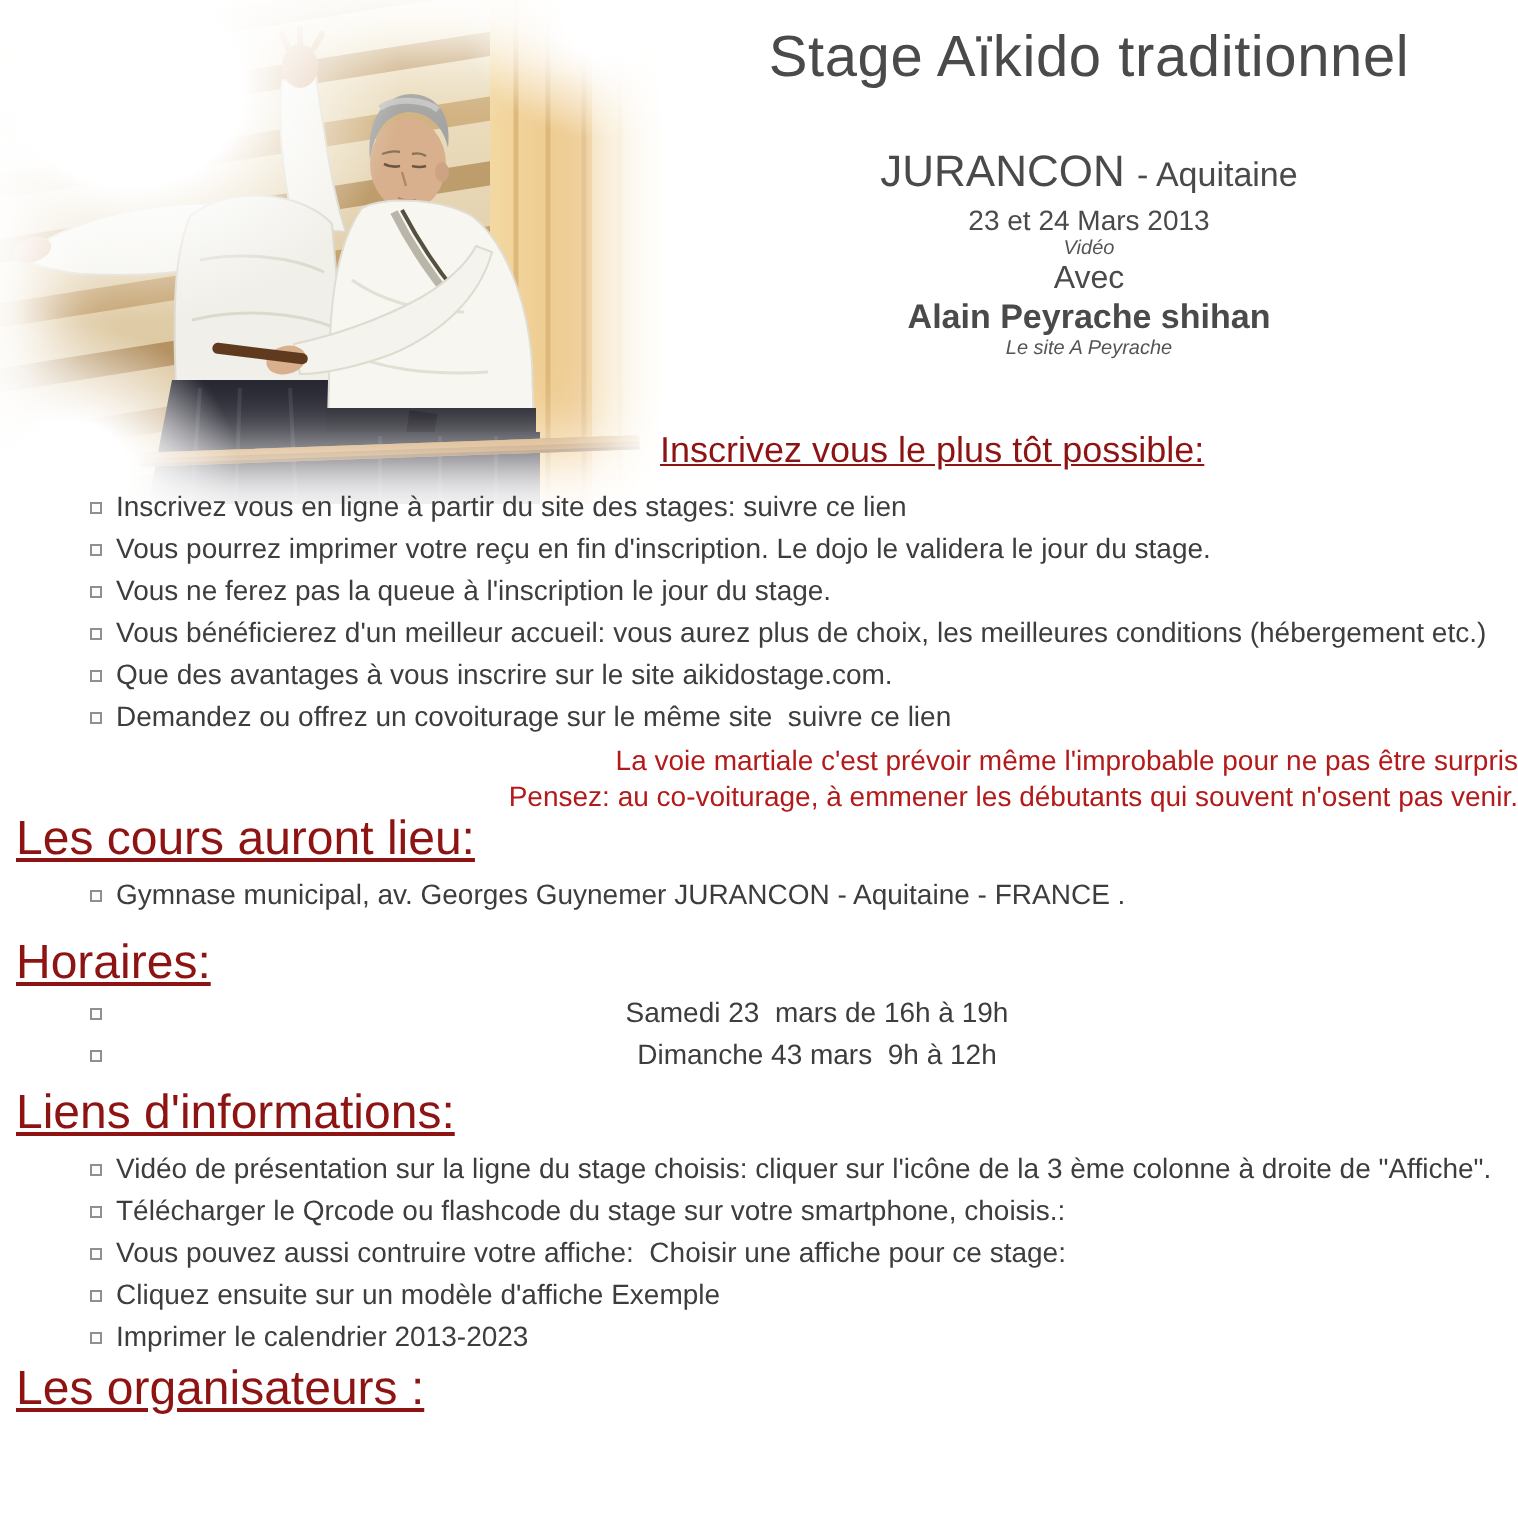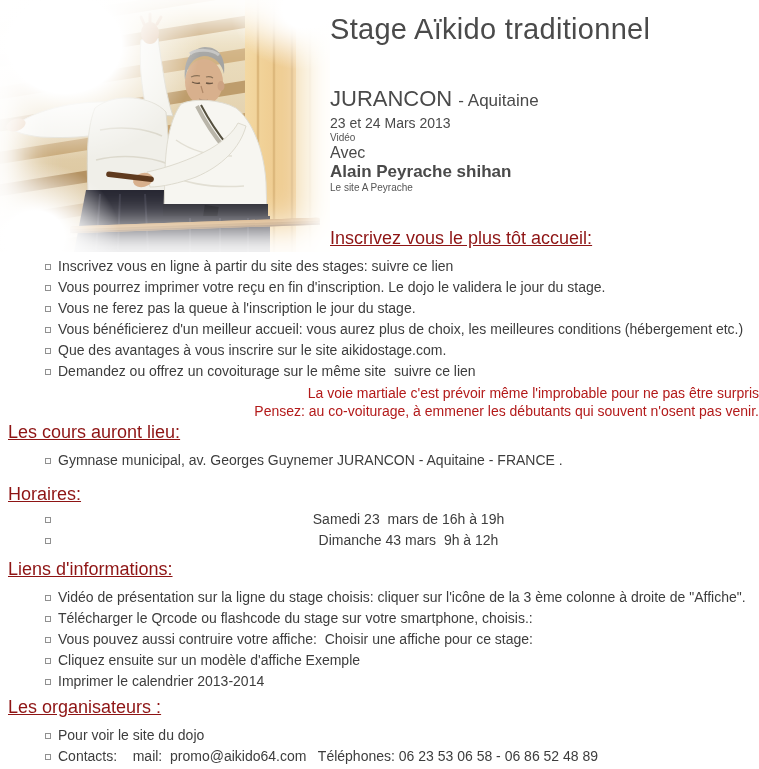--- a/index.html
+++ b/index.html
@@ -16,36 +16,36 @@
   .photo .feather{position:absolute;inset:0;box-shadow:inset 0 0 34px 26px #ffffff;pointer-events:none;}
   .photo .corner{position:absolute;pointer-events:none;}
   .photo .tl{left:-70px;top:-70px;width:270px;height:230px;
     background:radial-gradient(closest-side,#ffffff 42%,rgba(255,255,255,0) 100%);}
   .photo .bl{left:-50px;bottom:-60px;width:170px;height:150px;
     background:radial-gradient(closest-side,#ffffff 35%,rgba(255,255,255,0) 100%);}
   .photo .tr{right:-50px;top:-50px;width:150px;height:120px;
     background:radial-gradient(closest-side,#ffffff 30%,rgba(255,255,255,0) 100%);}
 
   
-  .header{margin-left:330px;width:429px;padding-top:12px;color:#4a4a4a;}
+  .header{margin-left:330px;width:429px;text-align:center;padding-top:12px;color:#4a4a4a;}
   .title{font-size:29px;font-weight:400;margin:0;line-height:34px;letter-spacing:.3px;}
-  .venue-line{margin-top:40px;font-size:22px;line-height:26px;}
+  .venue-line{margin-top:27px;font-size:22px;line-height:26px;}
   .venue-line .region{font-size:17px;}
   .dates{font-size:14px;line-height:18px;}
-  .small-italic{font-size:10px;line-height:12px;color:#555555;}
+  .small-italic{font-size:10px;line-height:12px;font-style:italic;color:#555555;}
   .avec{font-size:16px;line-height:18px;}
   .teacher{font-size:17px;line-height:20px;font-weight:bold;}
 
   
   .reg-heading{
     margin:34px 0 0 330px;font-size:18px;font-weight:400;line-height:20px;
     color:#8e1414;text-decoration:underline;
   }
   .sec-heading{
-    margin:13px 0 0 8px;font-size:18px;font-weight:400;line-height:21px;
+    margin:13px 0 0 8px;font-size:24px;font-weight:400;line-height:21px;
     color:#8e1414;text-decoration:underline;
   }
   .h-venue{margin-top:2px;}
   .h-schedule{margin-top:13px;}
   .h-links{margin-top:8px;}
   .h-org{margin-top:5px;}
 
   
   .list{list-style:none;margin:8px 0 0;padding:0 0 0 45px;}
   .list li{
@@ -150,21 +150,21 @@
       <span>JURANCON</span>
       <span class="region">- Aquitaine</span>
     </div>
     <div class="dates">23 et 24 Mars 2013</div>
     <div class="small-italic">Vidéo</div>
     <div class="avec">Avec</div>
     <div class="teacher">Alain Peyrache shihan</div>
     <div class="small-italic">Le site A Peyrache</div>
   </div>
 
-  <h2 class="reg-heading">Inscrivez vous le plus tôt accueil:</h2>
+  <h2 class="reg-heading">Inscrivez vous le plus tôt possible:</h2>
   <ul class="list">
     <li>Inscrivez vous en ligne à partir du site des stages: suivre ce lien</li>
     <li>Vous pourrez imprimer votre reçu en fin d'inscription. Le dojo le validera le jour du stage.</li>
     <li>Vous ne ferez pas la queue à l'inscription le jour du stage.</li>
     <li>Vous bénéficierez d'un meilleur accueil: vous aurez plus de choix, les meilleures conditions (hébergement etc.)</li>
     <li>Que des avantages à vous inscrire sur le site aikidostage.com.</li>
     <li>Demandez ou offrez un covoiturage sur le même site  suivre ce lien</li>
   </ul>
   <div class="notice">
     <div>La voie martiale c'est prévoir même l'improbable pour ne pas être surpris</div>
@@ -181,22 +181,18 @@
     <li>Samedi 23  mars de 16h à 19h</li>
     <li>Dimanche 43 mars  9h à 12h</li>
   </ul>
 
   <h2 class="sec-heading h-links">Liens d'informations:</h2>
   <ul class="list u-links">
     <li>Vidéo de présentation sur la ligne du stage choisis: cliquer sur l'icône de la 3 ème colonne à droite de "Affiche".</li>
     <li>Télécharger le Qrcode ou flashcode du stage sur votre smartphone, choisis.:</li>
     <li>Vous pouvez aussi contruire votre affiche:  Choisir une affiche pour ce stage:</li>
     <li>Cliquez ensuite sur un modèle d'affiche Exemple</li>
-    <li>Imprimer le calendrier 2013-2014</li>
+    <li>Imprimer le calendrier 2013-2023</li>
   </ul>
 
   <h2 class="sec-heading h-org">Les organisateurs :</h2>
-  <ul class="list u-org">
-    <li>Pour voir le site du dojo</li>
-    <li>Contacts:    mail:  promo@aikido64.com   Téléphones: 06 23 53 06 58 - 06 86 52 48 89</li>
-  </ul>
 
 </div>
 
 </body></html>

